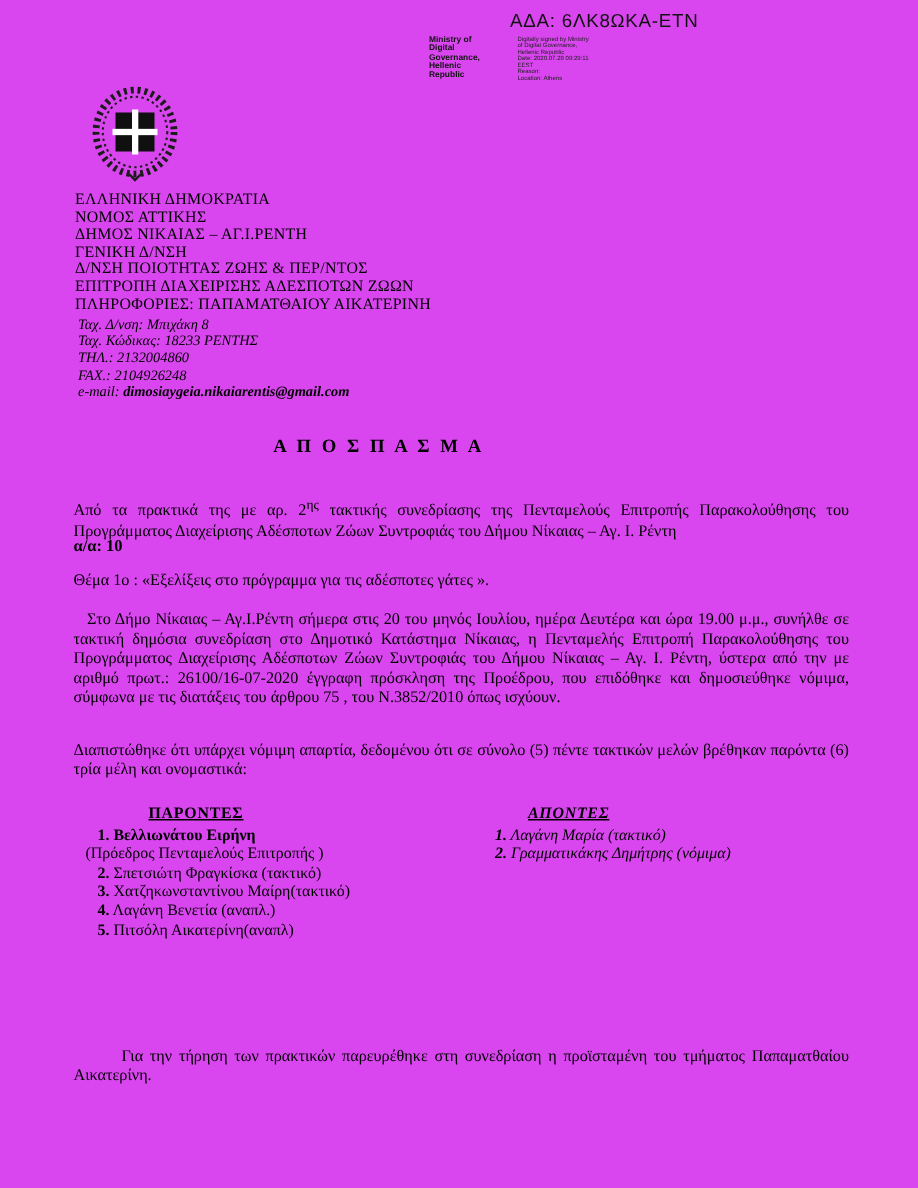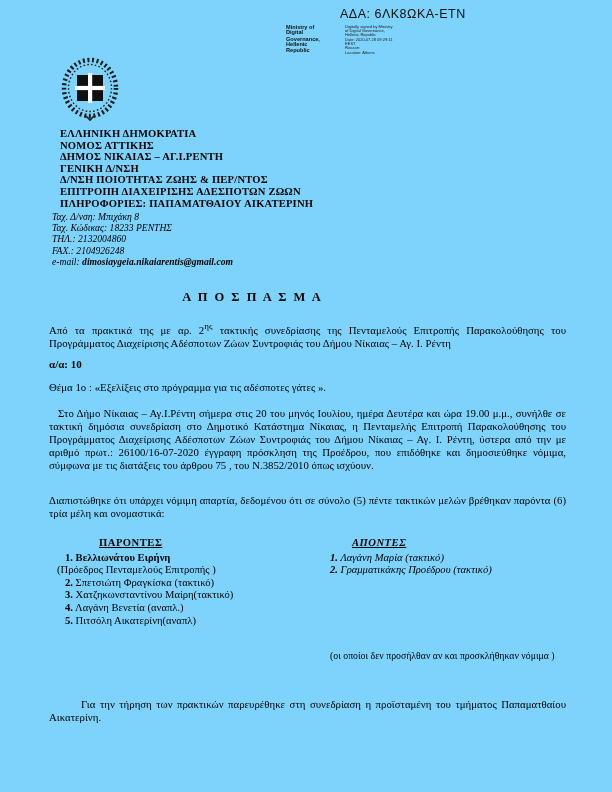--- a/index.html
+++ b/index.html
@@ -1,20 +1,20 @@
 <!DOCTYPE html>
 <html><head>
 <meta charset="utf-8">
 <style>
   html,body{margin:0;padding:0;background:#888;}
   .page{
     position:relative;
     width:612px;height:792px;
     margin:0 auto;
-    background:#7dd3fc;
+    background:#d946ef;
     font-family:"Liberation Serif","DejaVu Serif",serif;
     color:#000;
     overflow:hidden;
   }
   
   .ada{
     position:absolute;left:340px;top:7px;width:260px;
     font-family:"Liberation Sans","DejaVu Sans",sans-serif;
     font-size:12.5px;letter-spacing:.5px;color:#111;
   }
@@ -24,37 +24,37 @@
     font-family:"Liberation Sans","DejaVu Sans",sans-serif;
   }
   .sig-ministry{width:54px;font-size:7px;font-weight:bold;line-height:1.05;
     transform:scale(.80);transform-origin:top left;color:#111;}
   .sig-details{width:110px;font-size:6.5px;line-height:1.08;color:#222;
     transform:scale(.62);transform-origin:top left;}
   
   .emblem{position:absolute;left:59px;top:56px;}
   
   .agency{
-    position:absolute;left:60px;top:128px;width:330px;
-    font-weight:bold;font-size:10.6px;line-height:11.6px;
+    position:absolute;left:50px;top:128px;width:330px;
+    font-weight:normal;font-size:10.6px;line-height:11.6px;
     letter-spacing:.2px;
   }
   
   .contact{
     position:absolute;left:52px;top:211px;width:300px;
     font-style:italic;font-size:9.6px;line-height:11.2px;
   }
   .contact .val-bold{font-weight:bold;}
   
   .title{
     position:absolute;left:0;top:290px;width:505px;
     text-align:center;font-weight:bold;font-size:12.5px;letter-spacing:2px;
   }
   .body-text{font-size:10.8px;line-height:12.9px;text-align:justify;}
-  .p-intro{position:absolute;left:49px;top:320px;width:517px;}
+  .p-intro{position:absolute;left:49px;top:330px;width:517px;}
   .serial{position:absolute;left:49px;top:358px;font-weight:bold;font-size:11px;}
   .theme{position:absolute;left:49px;top:381px;width:517px;font-weight:normal;font-size:10.8px;}
   .p-main{position:absolute;left:49px;top:407px;width:517px;text-indent:9px;line-height:13.1px;}
   .p-quorum{position:absolute;left:49px;top:494px;width:517px;line-height:13px;}
   
   .col-present{position:absolute;left:57px;top:537px;width:268px;font-size:10.6px;line-height:12.6px;}
   .col-absent{position:absolute;left:330px;top:537px;width:250px;font-size:10.6px;line-height:12.6px;font-style:italic;}
   .col-header{
     display:inline-block;font-weight:bold;text-decoration:underline;
     letter-spacing:.5px;margin-left:28px;margin-bottom:2px;padding:0 14px;
@@ -145,20 +145,19 @@
     <div class="li president"><span>(Πρόεδρος Πενταμελούς Επιτροπής )</span></div>
     <div class="li indent1"><span class="num">2.</span><span> Σπετσιώτη Φραγκίσκα (τακτικό)</span></div>
     <div class="li indent1"><span class="num">3.</span><span> Χατζηκωνσταντίνου Μαίρη(τακτικό)</span></div>
     <div class="li indent1"><span class="num">4.</span><span> Λαγάνη Βενετία (αναπλ.)</span></div>
     <div class="li indent1"><span class="num">5.</span><span> Πιτσόλη Αικατερίνη(αναπλ)</span></div>
   </div>
 
   <div class="col-absent">
     <span class="col-header">ΑΠΟΝΤΕΣ</span>
     <div class="li"><span class="num">1.</span><span> Λαγάνη Μαρία (τακτικό)</span></div>
-    <div class="li"><span class="num">2.</span><span> Γραμματικάκης Προέδρου (τακτικό)</span></div>
+    <div class="li"><span class="num">2.</span><span> Γραμματικάκης Δημήτρης (νόμιμα)</span></div>
   </div>
 
-  <div class="note">(οι οποίοι δεν προσήλθαν αν και προσκλήθηκαν νόμιμα )</div>
 
   <div class="closing">Για την τήρηση  των πρακτικών παρευρέθηκε στη συνεδρίαση η προϊσταμένη του τμήματος Παπαματθαίου Αικατερίνη.</div>
 
 </div>
 
 </body></html>

